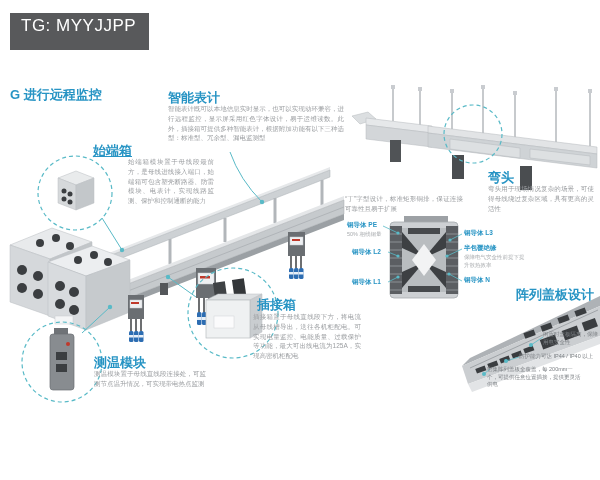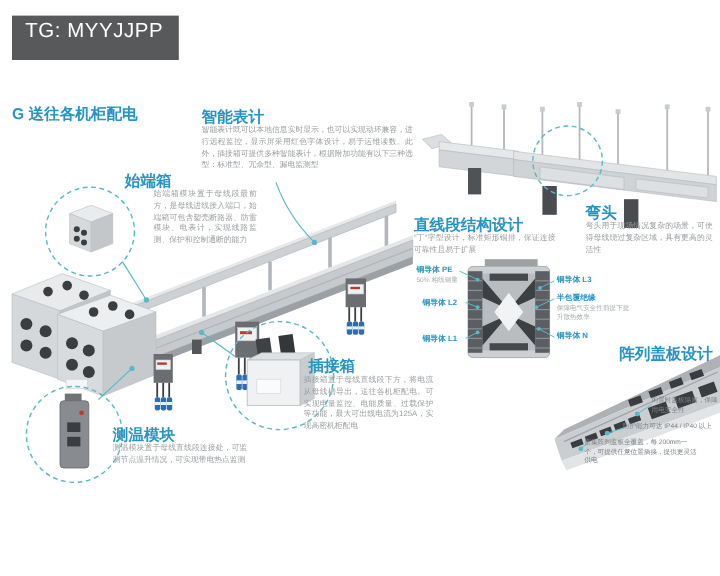--- a/index.html
+++ b/index.html
@@ -293,32 +293,31 @@
       <g fill="#59bac7">
         <circle cx="531" cy="345" r="2"></circle>
           <circle cx="506" cy="361" r="2"></circle>
           <circle cx="484" cy="374" r="2"></circle>
       </g>
     </g>
   </svg>
 
   <div class="abs tag-box">TG: MYYJJPP</div>
 
-  <div class="abs main-title">G 送往各机柜配电</div>
+  <div class="abs main-title">G 进行远程监控</div>
 
   <div class="abs title" style="left:168px;top:89px;">智能表计</div>
   <div class="abs body" style="left:168px;top:104px;width:176px;">智能表计既可以本地信息实时显示，也可以实现动环兼容，进行远程监控，显示屏采用红色字体设计，易于运维读数。此外，插接箱可提供多种智能表计，根据附加功能有以下三种选型：标准型、冗余型、漏电监测型</div>
 
-  <div class="abs title" style="left:104px;top:142px;">始端箱</div>
+  <div class="abs title" style="left:93px;top:142px;text-decoration:underline;">始端箱</div>
   <div class="abs body" style="left:128px;top:157px;width:86px;">始端箱模块置于母线段最前方，是母线进线接入端口，始端箱可包含塑壳断路器、防雷模块、电表计，实现线路监测、保护和控制通断的能力</div>
 
   <div class="abs title" style="left:488px;top:169px;">弯头</div>
   <div class="abs body" style="left:488px;top:184px;width:106px;">弯头用于现场情况复杂的场景，可使得母线绕过复杂区域，具有更高的灵活性</div>
 
-  <div class="abs title" style="left:345px;top:179px;">直线段结构设计</div>
   <div class="abs body" style="left:345px;top:194px;width:118px;">“丁”字型设计，标准矩形铜排，保证连接可靠性且易于扩展</div>
 
   <div class="abs blabel" style="left:347px;top:221px;">铜导体 PE</div>
   <div class="abs note" style="left:347px;top:231px;">50% 相线铜量</div>
   <div class="abs blabel" style="left:352px;top:248px;">铜导体 L2</div>
   <div class="abs blabel" style="left:352px;top:278px;">铜导体 L1</div>
   <div class="abs blabel" style="left:464px;top:229px;">铜导体 L3</div>
   <div class="abs blabel" style="left:464px;top:244px;">半包覆绝缘</div>
   <div class="abs note" style="left:464px;top:254px;width:62px;">保障电气安全性前提下提升散热效率</div>
   <div class="abs blabel" style="left:464px;top:276px;">铜导体 N</div>

